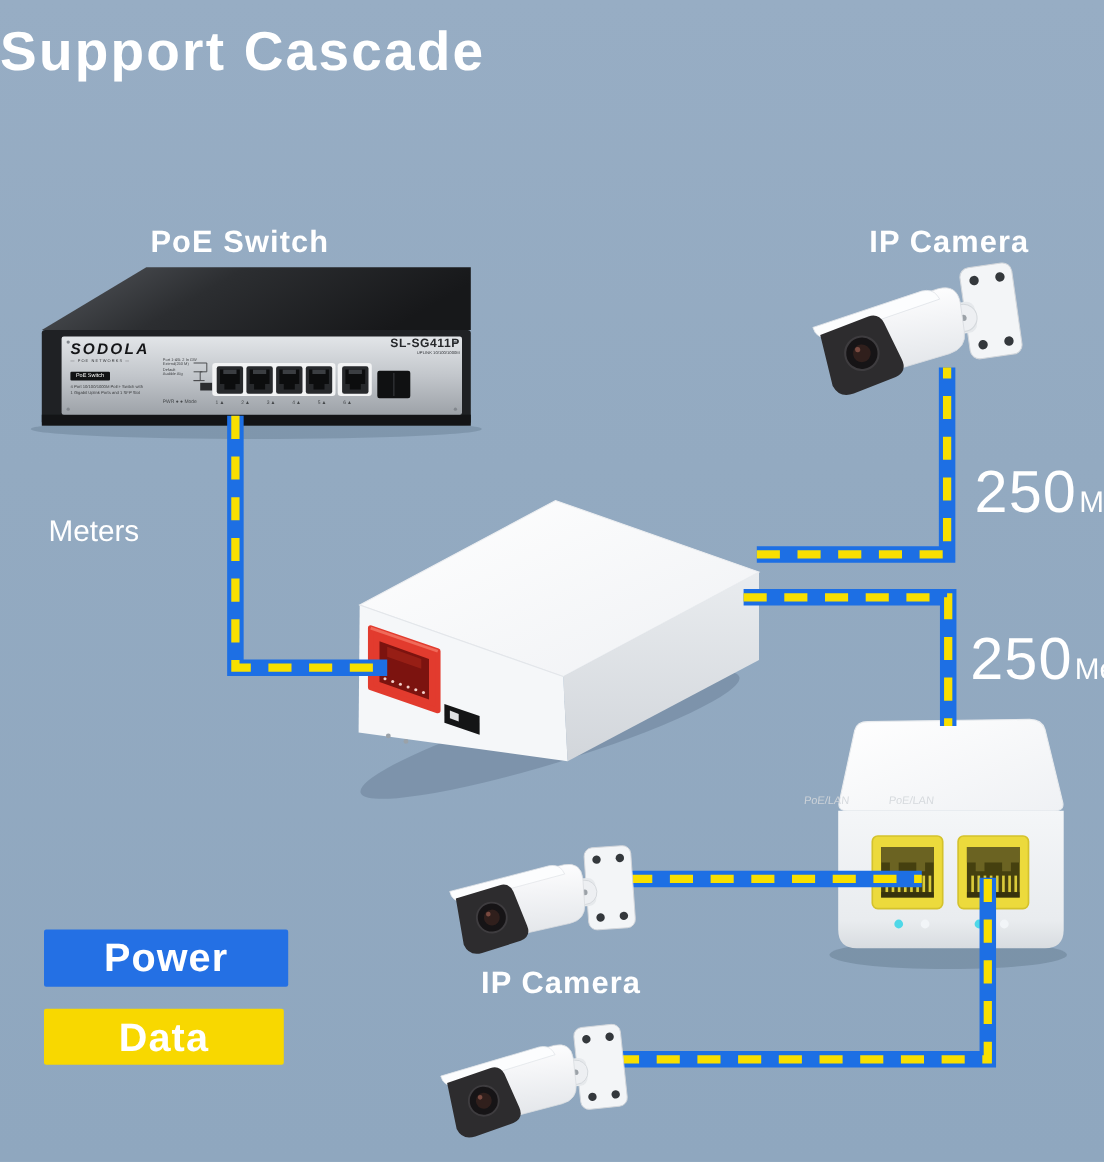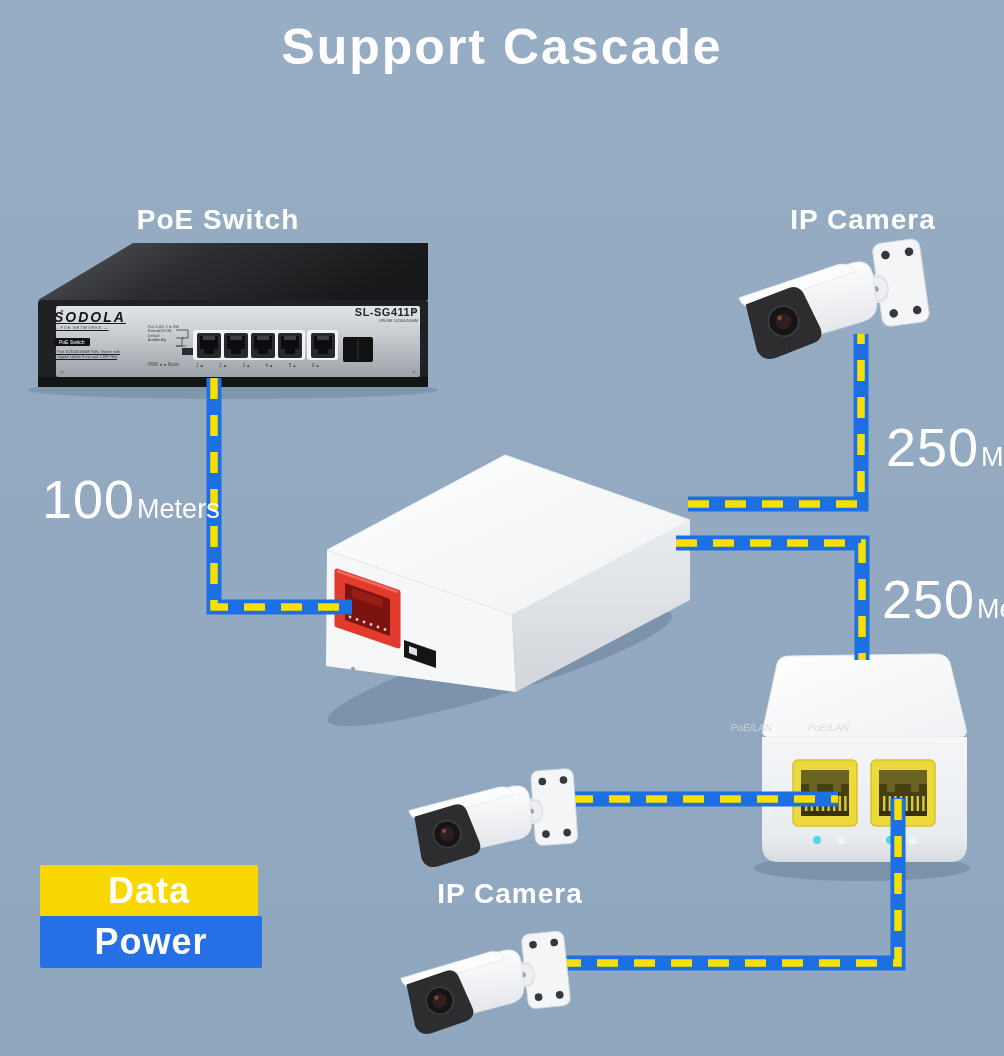--- a/index.html
+++ b/index.html
@@ -1,34 +1,34 @@
 <!DOCTYPE html>
 <html><head>
 <meta charset="utf-8">
 <style>
   html,body{margin:0;padding:0;background:#94abc2;}
   #stage{position:relative;width:1004px;height:1056px;overflow:hidden;
          background:linear-gradient(180deg,#97adc4 0%,#93aac1 40%,#8fa7bf 100%);
          font-family:"Liberation Sans",sans-serif;}
   svg{position:absolute;left:0;top:0;}
   .ov{position:absolute;color:#fff;}
-  .title{left:0;top:12px;width:1004px;text-align:center;font-size:50px;font-weight:bold;
+  .title{left:0;top:12px;width:1004px;font-size:50px;font-weight:bold;
          letter-spacing:2px;line-height:70px;}
   .devlabel{font-size:28px;font-weight:bold;letter-spacing:1px;text-align:center;width:260px;}
   .dist{display:flex;align-items:baseline;white-space:nowrap;}
   .dist .num{font-size:54px;letter-spacing:1px;}
   .dist .unit{font-size:27px;margin-left:2px;}
   .legend{position:absolute;left:40px;top:845px;}
   .leg-box{width:222px;height:52px;display:flex;align-items:center;justify-content:center;
            color:#fff;font-size:36px;font-weight:bold;letter-spacing:1px;border-radius:2px;}
   .leg-power{background:#2470e4;}
   .leg-data{background:#f8d800;margin-top:20px;width:218px;height:51px;}
   
   .sw{color:#1a1b1d;}
-  .sw-logo{position:absolute;left:54px;top:309px;text-decoration:underline;}
+  .sw-logo{position:absolute;left:64px;top:309px;}
   .sw-logo .brand{font-size:14px;font-weight:bold;font-style:italic;letter-spacing:2px;color:#141517;}
   .sw-logo .sub{font-size:3.6px;letter-spacing:1px;color:#2b2d2f;margin-top:1px;}
   .sw-badge{display:inline-block;background:#111214;color:#fff;font-size:5px;
             padding:1px 5px;border-radius:1px;margin-top:4px;}
   .sw-fine{font-size:3.8px;line-height:4.6px;color:#3a3c3e;margin-top:2px;}
   .sw-dip{position:absolute;left:148px;top:325px;font-size:3.6px;line-height:4.4px;color:#3f4144;}
   .sw-model{position:absolute;left:300px;top:306px;width:118px;text-align:right;}
   .sw-model .mdl{font-size:11px;font-weight:bold;color:#26282b;letter-spacing:0.5px;}
   .sw-model .up{font-size:3.8px;color:#33363a;margin-top:1px;}
   .sw-leds{position:absolute;left:148px;top:362px;font-size:4.5px;color:#44474a;}
@@ -210,35 +210,34 @@
 
 <div class="ov title">
   <div>Support Cascade</div>
 </div>
 
 <div class="ov devlabel" style="left:88px;top:204px;">PoE Switch</div>
 <div class="ov devlabel" style="left:733px;top:204px;">IP Camera</div>
 <div class="ov devlabel" style="left:380px;top:878px;">IP Camera</div>
 
 <div class="ov dist" style="left:42px;top:468px;">
-  <span class="num">100</span>
   <span class="unit">Meters</span>
 </div>
 <div class="ov dist" style="left:886px;top:416px;">
   <span class="num">250</span>
   <span class="unit">Meters</span>
 </div>
 <div class="ov dist" style="left:882px;top:568px;">
   <span class="num">250</span>
   <span class="unit">Meters</span>
 </div>
 
 <div class="legend">
+  <div class="leg-box leg-power">Power</div>
   <div class="leg-box leg-data">Data</div>
-  <div class="leg-box leg-power">Power</div>
 </div>
 
 <div class="sw sw-logo">
   <div class="brand">SODOLA</div>
   <div class="sub">— POE NETWORKS —</div>
   <div><span class="sw-badge">PoE Switch</span></div>
   <div class="sw-fine">
     <div>4 Port 10/100/1000M PoE+ Switch with</div>
     <div>1 Gigabit Uplink Ports and 1 SFP Slot</div>
   </div>

